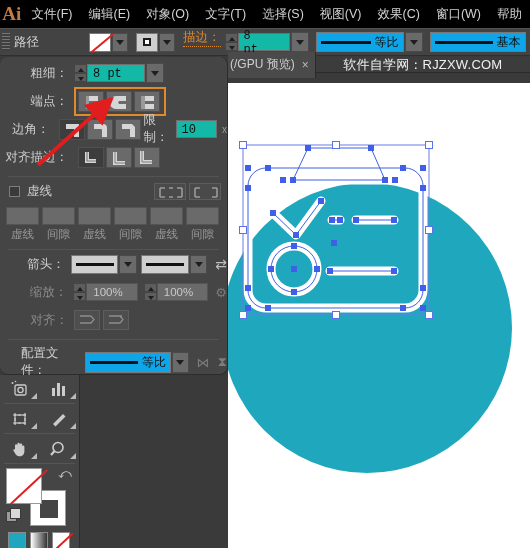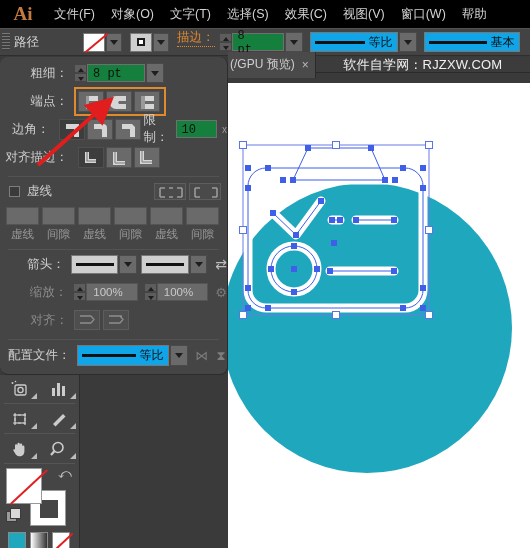--- a/index.html
+++ b/index.html
@@ -29,21 +29,21 @@
   }
 
   
   .controlbar {
     position:absolute; left:0; top:28px; width:530px; height:28px;
     background:#434343; border-top:1px solid #525252; border-bottom:1px solid #2e2e2e;
     display:flex; align-items:center;
   }
   .grip { width:8px; height:18px; margin-left:2px; margin-right:4px;
     background:repeating-linear-gradient(to bottom,#777 0 1px,#3f3f3f 1px 3px); }
-  .cb-label { font-size:12.5px; color:#d6d6d6; }
+  .cb-label { font-size:12.5px; color:#d6d6d6; margin-right:6px; }
 
   .swatch-none {
     width:22px; height:19px; background:#fff; border:1px solid #777; position:relative;
   }
   .swatch-none:after{
     content:""; position:absolute; left:-2px; top:50%; width:29px; height:2px;
     background:#e02020; transform:rotate(-40deg); transform-origin:center;
   }
   .swatch-stroke {
     width:22px; height:19px; background:#cfcfcf; border:1px solid #777;
@@ -59,21 +59,21 @@
   .stroke-link { color:#e0892f; font-size:12.5px; border-bottom:1px dotted #e0892f; margin:0 4px 8px 2px; }
 
   .spin { display:flex; flex-direction:column; margin-right:0px; }
   .spin b { display:block; width:13px;height:9px;background:#5d5d5d;border:1px solid #454545;
             position:relative; }
   .spin b:after{content:"";position:absolute;left:3px;top:3px;width:0;height:0;
             border-left:3px solid transparent;border-right:3px solid transparent;}
   .spin b.up:after{border-bottom:4px solid #1e1e1e;}
   .spin b.dn:after{border-top:4px solid #1e1e1e;}
   .numfield {
-    height:18px; background:#15803d; color:#111; font-family:"Liberation Mono","DejaVu Sans Mono",monospace;
+    height:18px; background:#14b8a6; color:#111; font-family:"Liberation Mono","DejaVu Sans Mono",monospace;
     font-size:12px; padding:1px 20px 0 5px; border:1px solid #6f6f6f; display:flex; align-items:center;
   }
   .drop-btn { width:18px;height:20px;background:#6a6a6a;border:1px solid #4a4a4a;
               display:flex;align-items:center;justify-content:center;margin-left:1px;}
   .profile-box {
     height:20px; background:#0ea5e9; border:1px solid #777; display:flex; align-items:center;
     padding:0 4px; gap:4px; color:#111; font-size:12px;
   }
   .profile-box .pline { height:3px; background:#111; flex:1; min-width:46px; }
 
@@ -134,21 +134,21 @@
               display:flex;align-items:center;justify-content:center;}
   .arrowbox .aline{ width:38px;height:3px;background:#111;}
   .swapicon { color:#bdbdbd; font-size:14px; margin-left:8px;}
   .pctfield{ width:52px;height:18px;background:#6a6a6a;border:1px solid #545454;color:#c9c9c9;
              font-size:11.5px; display:flex;align-items:center;padding-left:6px;}
   .lockicon{ color:#7b7b7b; font-size:13px; margin-left:7px;}
 
   .alignbtn{width:26px;height:20px;background:#4e4e4e;border:1px solid #5d5d5d;
             display:flex;align-items:center;justify-content:center;color:#8d8d8d;font-size:12px;}
 
-  .profrow { display:flex; align-items:center; padding-left:8px; margin-top:5px;}
+  .profrow { display:flex; align-items:center; padding-left:21px; margin-top:5px;}
   .proflab { font-size:12.5px; color:#cfcfcf; margin-right:6px;}
   .endicon{ color:#7d7d7d; font-size:13px; margin-left:8px;}
 
   
   .toolpanel {
     position:absolute; left:0; top:375px; width:80px; height:173px; background:#454545;
     border-right:1px solid #2c2c2c;
   }
   .toolrow { display:flex; }
   .tool { width:40px; height:27px; display:flex;align-items:center;justify-content:center;
@@ -180,25 +180,26 @@
   svg { display:block; }
 </style>
 </head>
 <body>
 
 <div class="app">
 
   <div class="menubar">
     <div class="ai-logo">Ai</div>
     <div class="menu-item">文件(F)</div>
+    <div class="menu-item">编辑(E)</div>
     <div class="menu-item">对象(O)</div>
     <div class="menu-item">文字(T)</div>
     <div class="menu-item">选择(S)</div>
+    <div class="menu-item">视图(V)</div>
     <div class="menu-item">效果(C)</div>
-    <div class="menu-item">视图(V)</div>
     <div class="menu-item">窗口(W)</div>
     <div class="menu-item">帮助</div>
   </div>
 
   <div class="controlbar">
     <div class="grip"></div>
     <div class="cb-label">路径</div>
     <div style="width:44px"></div>
     <div class="swatch-none"></div>
     <div class="mini-drop">

